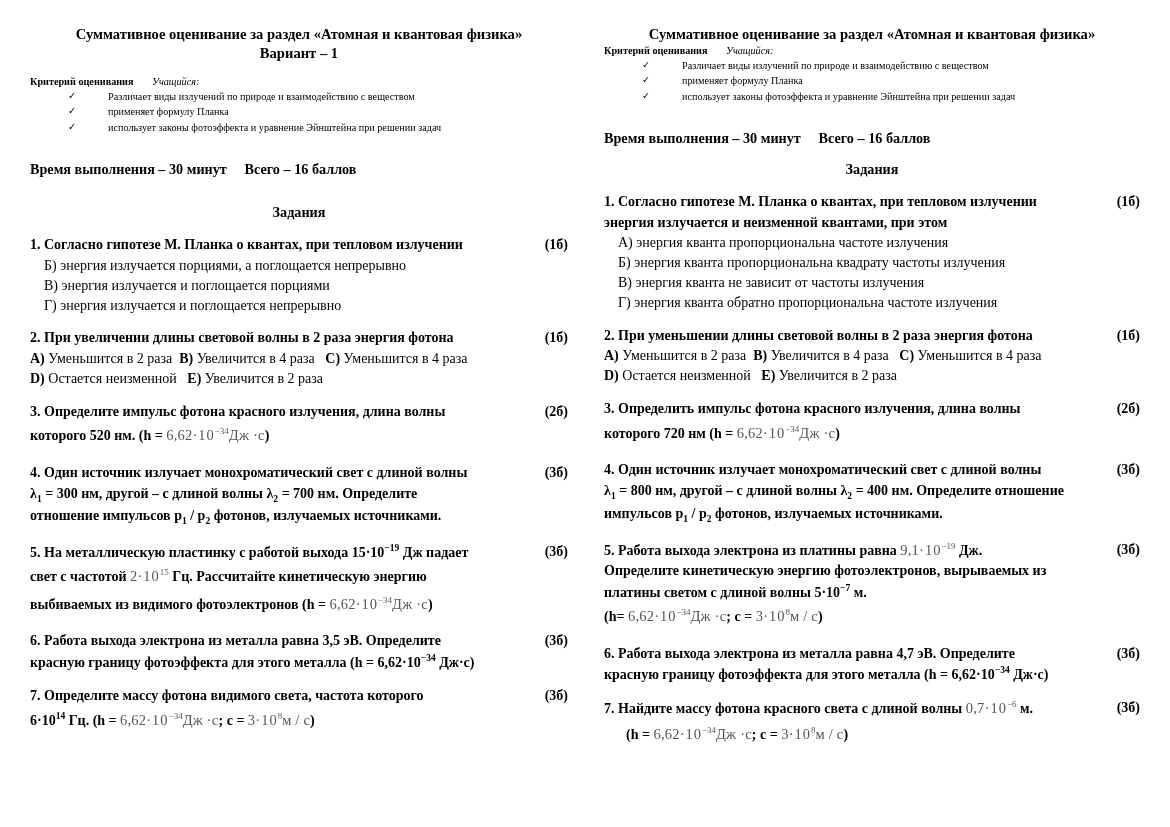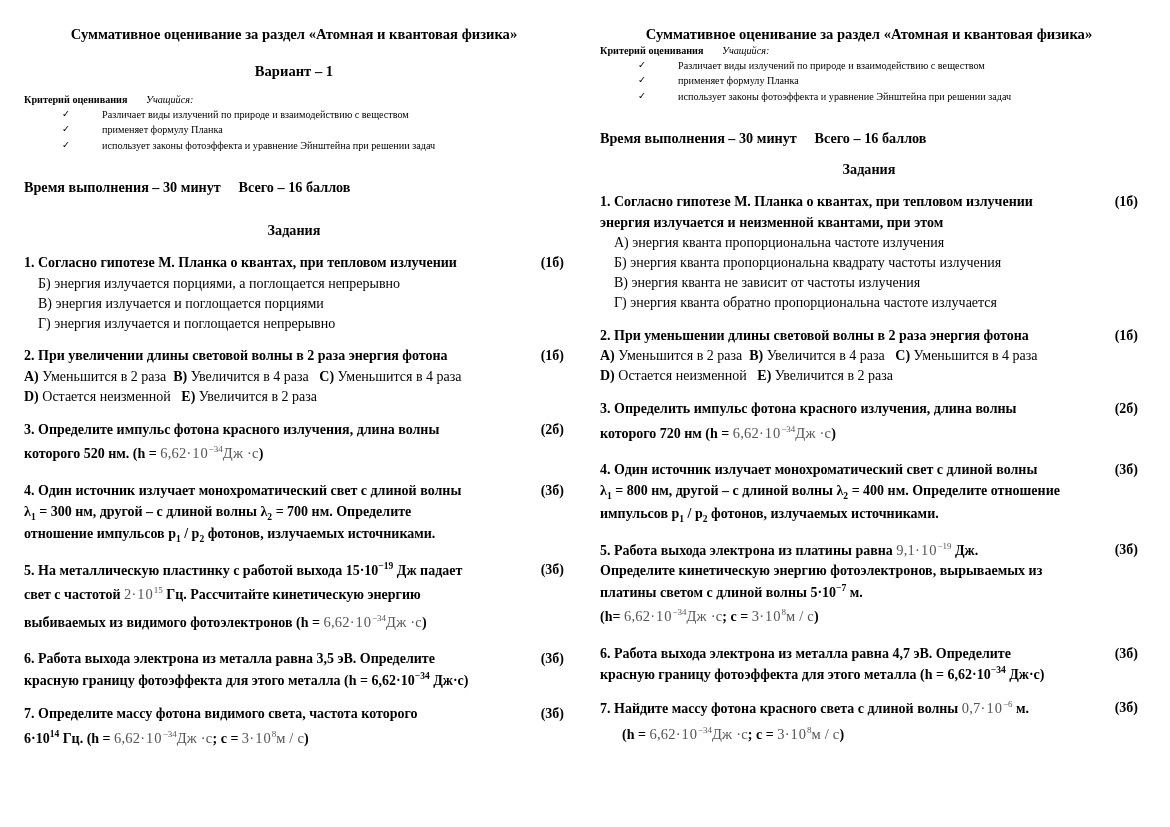--- a/index.html
+++ b/index.html
@@ -14,41 +14,41 @@
     font-family: "Liberation Serif", "DejaVu Serif", serif;
     color: #000000;
     overflow: hidden;
   }
   .page {
     position: relative;
     width: 1170px;
     height: 827px;
     display: flex;
     box-sizing: border-box;
-    padding: 24px 18px 0 14px;
+    padding: 24px 18px 0 20px;
   }
   .column {
     width: 568px;
     box-sizing: border-box;
   }
   .column.left  { padding: 0 18px 0 10px; }
   .column.right { padding: 0 12px 0 18px; }
 
   .doc-title {
     font-weight: bold;
     font-size: 14.6px;
     line-height: 1.42;
     text-align: center;
     margin: 0;
   }
   .variant-line {
     font-weight: bold;
     font-size: 14.6px;
     text-align: center;
-    margin: 18px 0 14px 0;
+    margin: 0 0 14px 0;
   }
 
   .criteria-head {
     font-size: 10.2px;
     margin: 0 0 2px 0;
   }
   .criteria-head .ch-bold { font-weight: bold; }
   .criteria-head .ch-ital { font-style: italic; padding-left: 16px; }
 
   .criteria-list {
@@ -274,21 +274,21 @@
 
     <div class="q-block first">
       <div class="q-line">
         <span>1. Согласно гипотезе М. Планка о квантах, при тепловом излучении</span>
         <span class="pts">(1б)</span>
       </div>
       <div class="q-cont">энергия излучается и неизменной квантами, при этом</div>
       <div class="opt">А) энергия кванта пропорциональна частоте излучения</div>
       <div class="opt">Б) энергия кванта пропорциональна квадрату частоты излучения</div>
       <div class="opt">В) энергия кванта не зависит от частоты излучения</div>
-      <div class="opt">Г) энергия кванта обратно пропорциональна частоте излучается</div>
+      <div class="opt">Г) энергия кванта обратно пропорциональна частоте излучения</div>
     </div>
 
     <div class="q-block">
       <div class="q-line">
         <span>2. При уменьшении длины световой волны в 2 раза энергия фотона</span>
         <span class="pts">(1б)</span>
       </div>
       <div class="opt-row"><b>A)</b><span> Уменьшится в 2 раза  </span><b>B)</b><span> Увеличится в 4 раза   </span><b>C)</b><span> Уменьшится в 4 раза</span></div>
       <div class="opt-row"><b>D)</b><span> Остается неизменной   </span><b>E)</b><span> Увеличится в 2 раза</span></div>
     </div>

